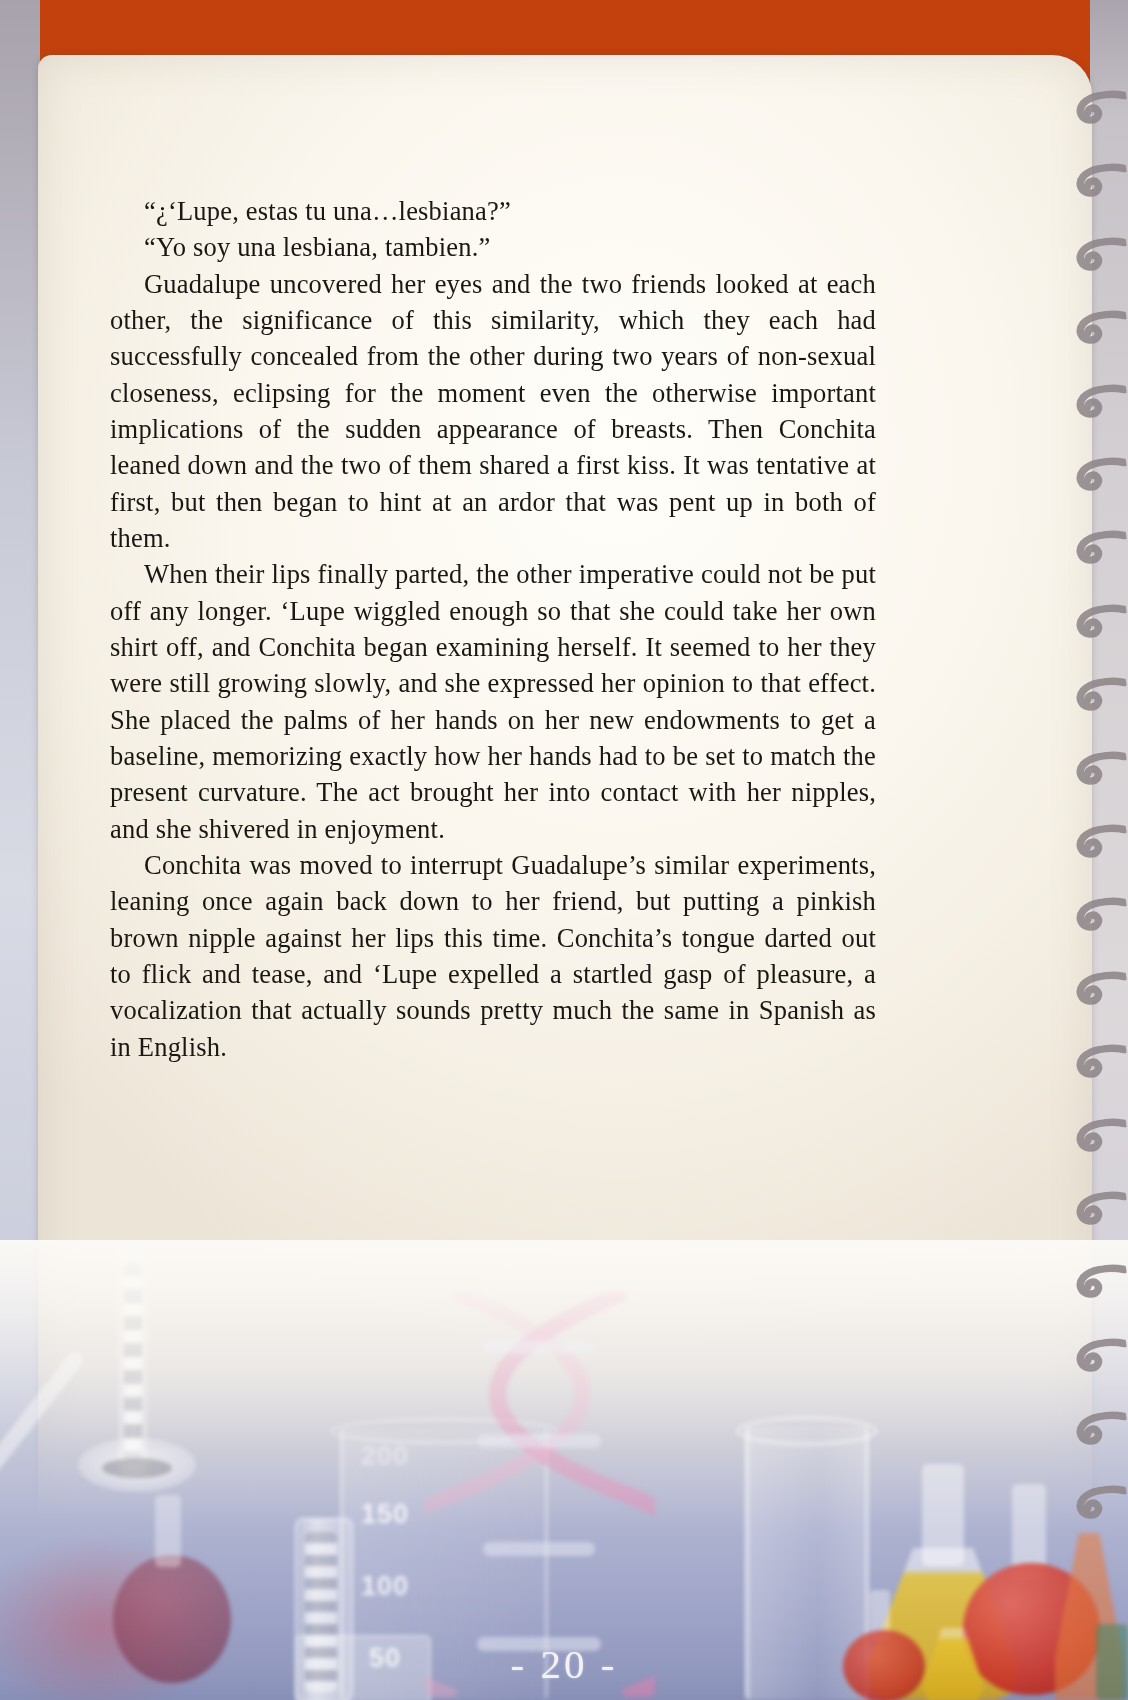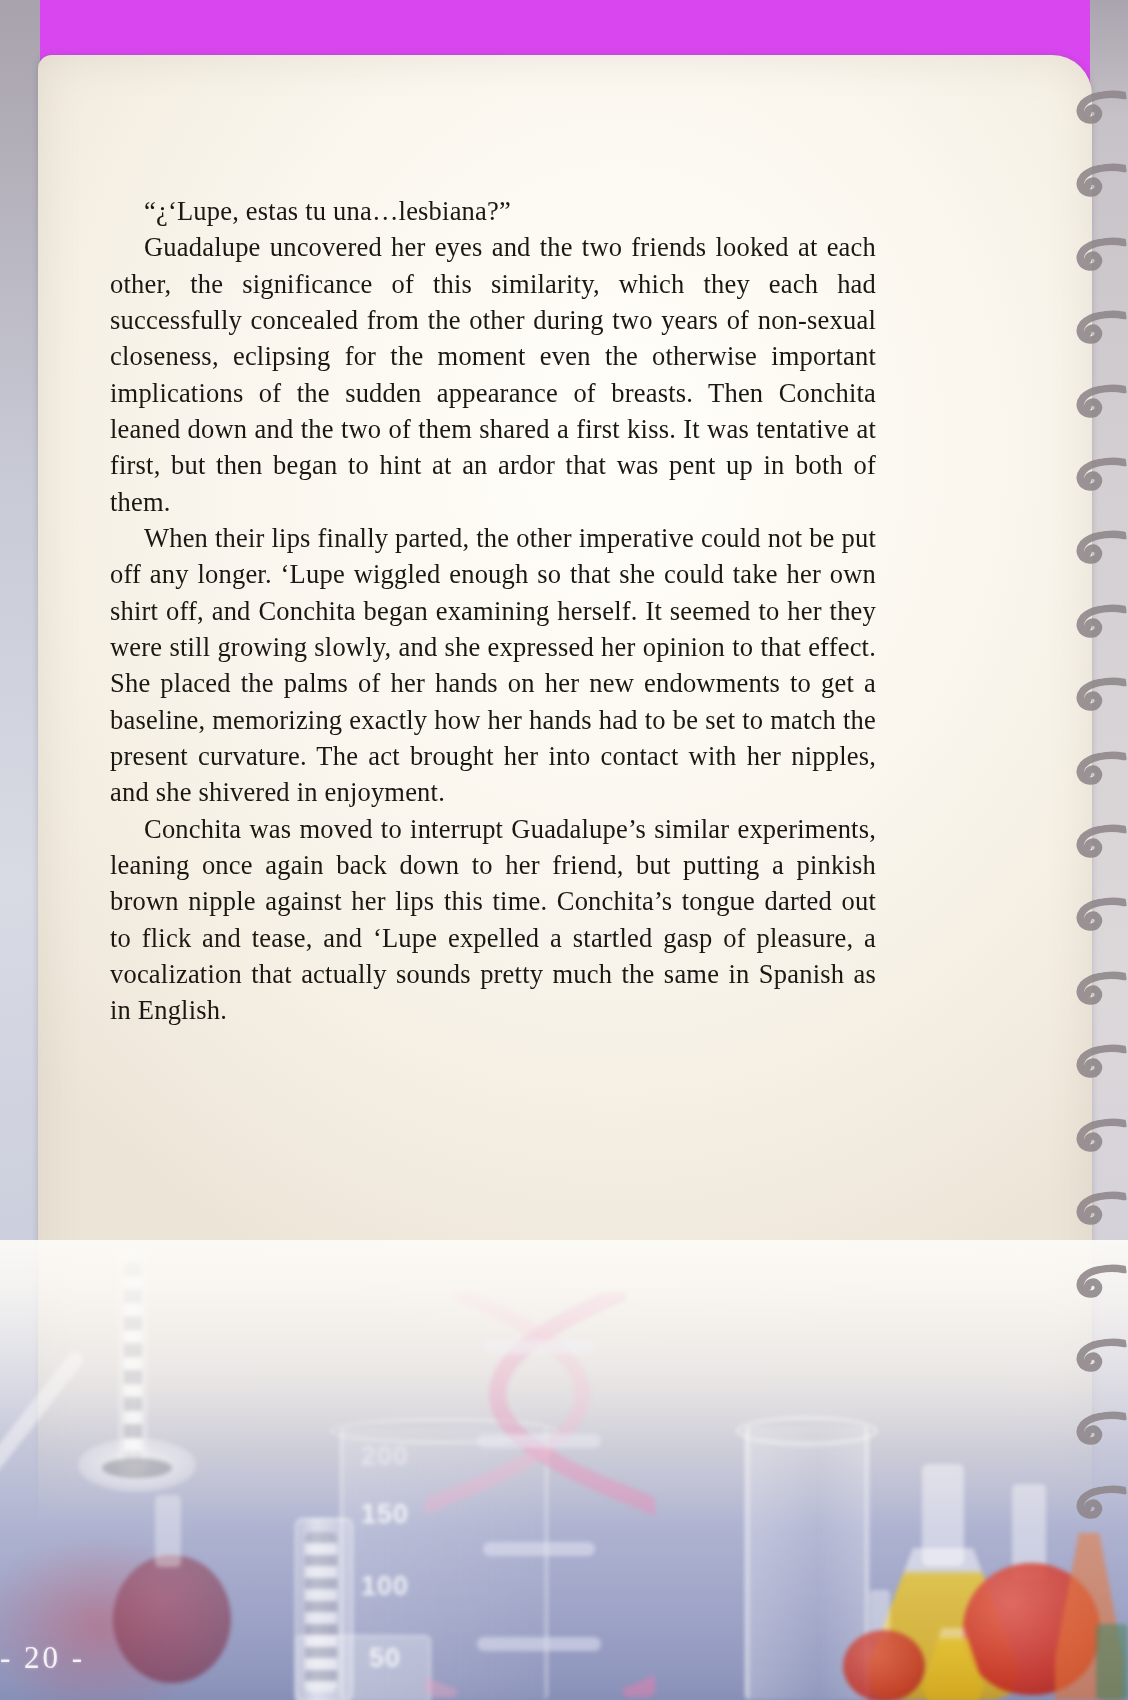--- a/index.html
+++ b/index.html
@@ -1,18 +1,18 @@
 <!DOCTYPE html>
 <html style="--page-cream: #faf5ec; --backdrop-gray: #a7a2ac; --scene-blue: #9aa0c5; --dna-pink: #e07fae; --flask-yellow: #e2bf2c; --flask-red: #c83227; --flask-orange: #e06f33; --ring-gray: #8d8589; --page-number-white: #f4f1f7; --text-ink: #1b1712;"><head>
 <meta charset="utf-8">
 <style>
   html,body { margin:0; padding:0; }
   .screen {
     position:relative; width:1128px; height:1700px; overflow:hidden;
-    background:#d946ef;
+    background:#c2410c;
     font-family:"Liberation Serif", serif;
   }
   
   .edge-left {
     position:absolute; left:0; top:0; width:40px; height:100%;
     background:linear-gradient(180deg,#a7a2ac 0%,#b2aeb8 8%,#c8cad6 28%,#d8dae4 52%,#c9ccdb 78%,#b0b5cd 100%);
   }
   .edge-right {
     position:absolute; right:0; top:0; width:38px; height:100%;
     background:linear-gradient(180deg,#a9a4ae 0%,#c7c2c7 7%,#d4cfd2 28%,#dcd8da 58%,#cfccd8 85%,#bfc2d4 100%);
@@ -105,37 +105,38 @@
       clip-path:polygon(35% 0, 65% 0, 100% 75%, 100% 100%, 0 100%, 0 75%);
       background:var(--flask-orange,#e06f33); opacity:.62; }
   .cyl-green-right { left:1096px; top:384px; width:32px; height:76px; border-radius:5px; background:#47815d; opacity:.62; }
   .veil {
     position:absolute; left:0; top:0; width:100%; height:100%;
     background:linear-gradient(180deg, rgba(252,250,246,.96) 0%, rgba(252,250,246,.82) 11%,
       rgba(252,250,246,.52) 27%, rgba(252,250,246,.28) 44%, rgba(255,255,255,.12) 64%, rgba(255,255,255,0) 100%);
   }
   
   .page-number {
-    position:absolute; left:0; top:1640px; width:1128px; text-align:left;
-    font-size:31px; color:var(--page-number-white,#f4f1f7); letter-spacing:3px;
+    position:absolute; left:0; top:1640px; width:1128px; text-align:center;
+    font-size:41px; color:var(--page-number-white,#f4f1f7); letter-spacing:3px;
     text-shadow:0 0 3px rgba(255,255,255,.4);
   }
 </style>
 </head>
 <body>
 
 <div class="screen">
 
   <div class="edge-left"></div>
   <div class="edge-right"></div>
 
   <div class="page"></div>
 
   <div class="text-block">
     <p>“¿‘Lupe, estas tu una…lesbiana?”</p>
+    <p>“Yo soy una lesbiana, tambien.”</p>
     <p>Guadalupe uncovered her eyes and the two friends looked at each other, the significance of this similarity, which they each had successfully concealed from the other during two years of non-sexual closeness, eclipsing for the moment even the otherwise important implications of the sudden appearance of breasts. Then Conchita leaned down and the two of them shared a first kiss. It was tentative at first, but then began to hint at an ardor that was pent up in both of them.</p>
     <p>When their lips finally parted, the other imperative could not be put off any longer. ‘Lupe wiggled enough so that she could take her own shirt off, and Conchita began examining herself. It seemed to her they were still growing slowly, and she expressed her opinion to that effect. She placed the palms of her hands on her new endowments to get a baseline, memorizing exactly how her hands had to be set to match the present curvature. The act brought her into contact with her nipples, and she shivered in enjoyment.</p>
     <p>Conchita was moved to interrupt Guadalupe’s similar experiments, leaning once again back down to her friend, but putting a pinkish brown nipple against her lips this time. Conchita’s tongue darted out to flick and tease, and ‘Lupe expelled a startled gasp of pleasure, a vocalization that actually sounds pretty much the same in Spanish as in English.</p>
   </div>
 
   <div class="scene">
     <div class="scene-shapes">
       <div class="shape tube-diagonal"></div>
       <div class="shape column-left"></div>
       <div class="shape column-fill"></div>

